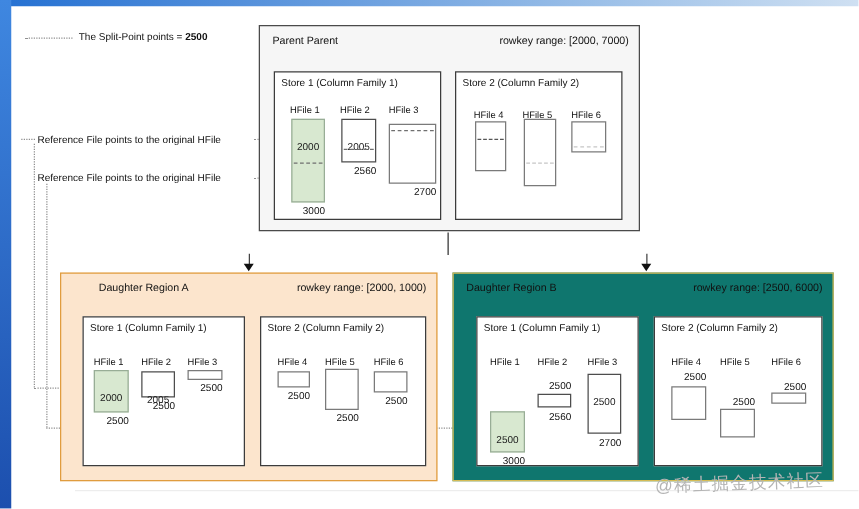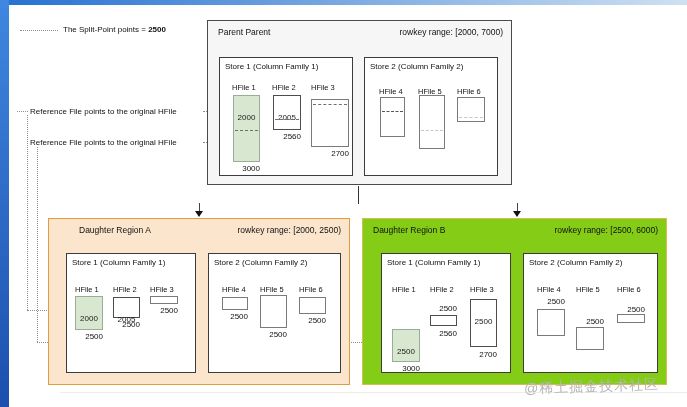--- a/index.html
+++ b/index.html
@@ -9,21 +9,21 @@
           background:linear-gradient(to right,#2470d2,#9cc0e8 70%,#cfe0f2);}
   .leftbar{position:absolute;left:0;top:0;width:9px;height:407px;
            background:linear-gradient(to bottom,#3f87e0,#1c4fae);}
   .lbl{position:absolute;font-size:8px;line-height:10px;white-space:nowrap;color:#111;}
   .small{font-size:7.5px;}
   .hdr{font-size:8.5px;}
   .ctr{text-align:right;}
   .region{position:absolute;box-sizing:border-box;}
   .parent-region{background:#f6f6f6;border:1.5px solid #4a4a4a;}
   .da{background:#fce5cd;border:1.5px solid #e09c3e;}
-  .db{background:#84cc16;border:1.5px solid #d6bc55;}
+  .db{background:#0f766e;border:1.5px solid #d6bc55;}
   .store{position:absolute;box-sizing:border-box;background:#fff;border:1.5px solid #3c3c3c;}
   .hfile{position:absolute;box-sizing:border-box;background:#fff;border:1px solid #7a7a7a;}
   .hfile.green{background:#d8e8d0;border-color:#98ad96;}
   .tnum{display:block;text-align:center;font-size:8px;line-height:10px;margin-top:17px;}
   .split{position:absolute;left:1px;right:1px;border-top:1px dashed #6f6f6f;}
   .split.light{border-top-color:#c6c6c6;}
   .dot-h{position:absolute;border-top:1px dotted #8f8f8f;height:0;}
   .dot-v{position:absolute;border-left:1px dotted #8f8f8f;width:0;}
   .arrow-right{position:absolute;width:0;height:0;border-top:4px solid transparent;
                border-bottom:4px solid transparent;border-left:7px solid #111;}
@@ -107,21 +107,21 @@
   </div>
 
   <div class="vline" style="left:358px;top:186px;height:18px;"></div>
   <div class="stem" style="left:199px;top:203px;height:9px;"></div>
   <div class="arrow-down-head" style="left:195px;top:211px;"></div>
   <div class="stem" style="left:517px;top:203px;height:9px;"></div>
   <div class="arrow-down-head" style="left:513px;top:211px;"></div>
 
   <div class="region da" style="left:48px;top:218px;width:302px;height:167px;">
     <div class="lbl hdr" style="left:10px;top:6px;margin-left:20px;">Daughter Region A</div>
-    <div class="lbl hdr" style="right:8px;top:6px;">rowkey range: [2000, 2500)</div>
+    <div class="lbl hdr" style="right:8px;top:6px;">rowkey range: [2000, 1000)</div>
 
     <div class="store" style="left:17px;top:34px;width:130px;height:120px;">
       <div class="lbl" style="left:5px;top:4px;">Store 1 (Column Family 1)</div>
       <div class="lbl small" style="left:8px;top:31px;">HFile 1</div>
       <div class="lbl small" style="left:46px;top:31px;">HFile 2</div>
       <div class="lbl small" style="left:83px;top:31px;">HFile 3</div>
 
       <div class="hfile green" style="left:8px;top:42px;width:28px;height:34px;">
         <span class="tnum">2000</span>
       </div>

